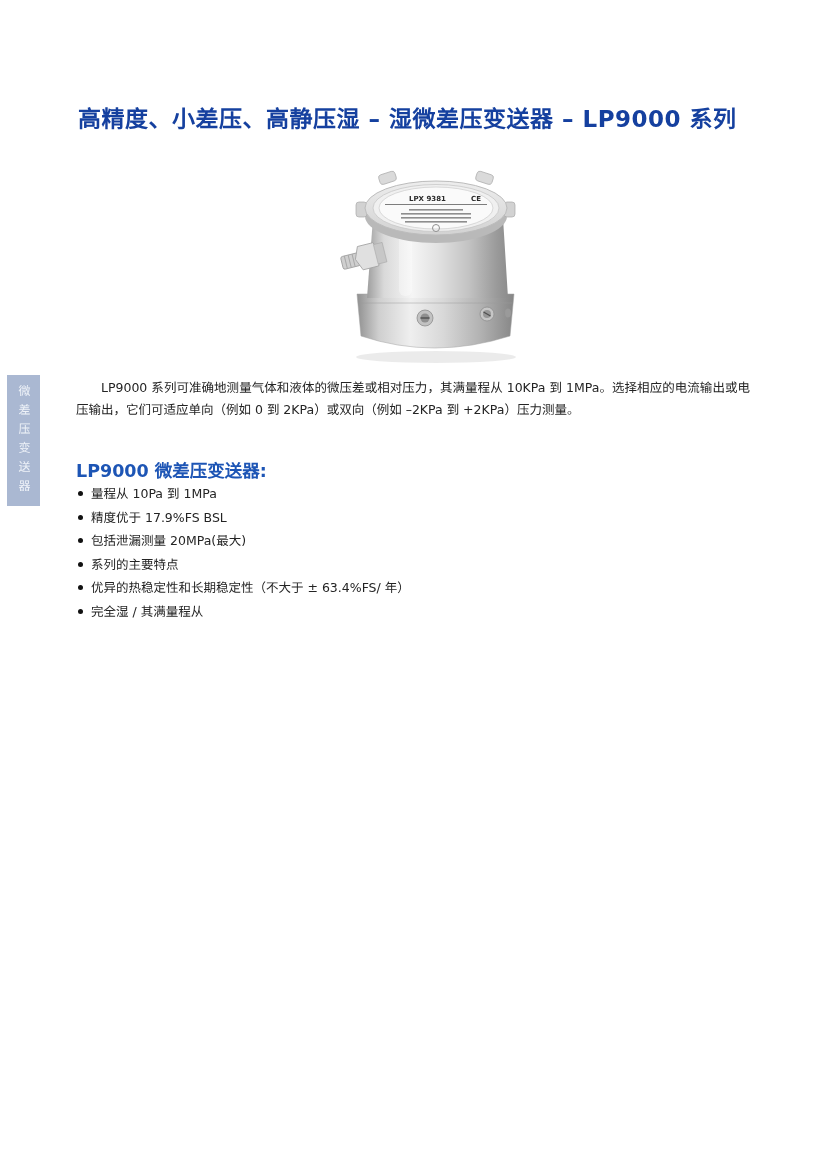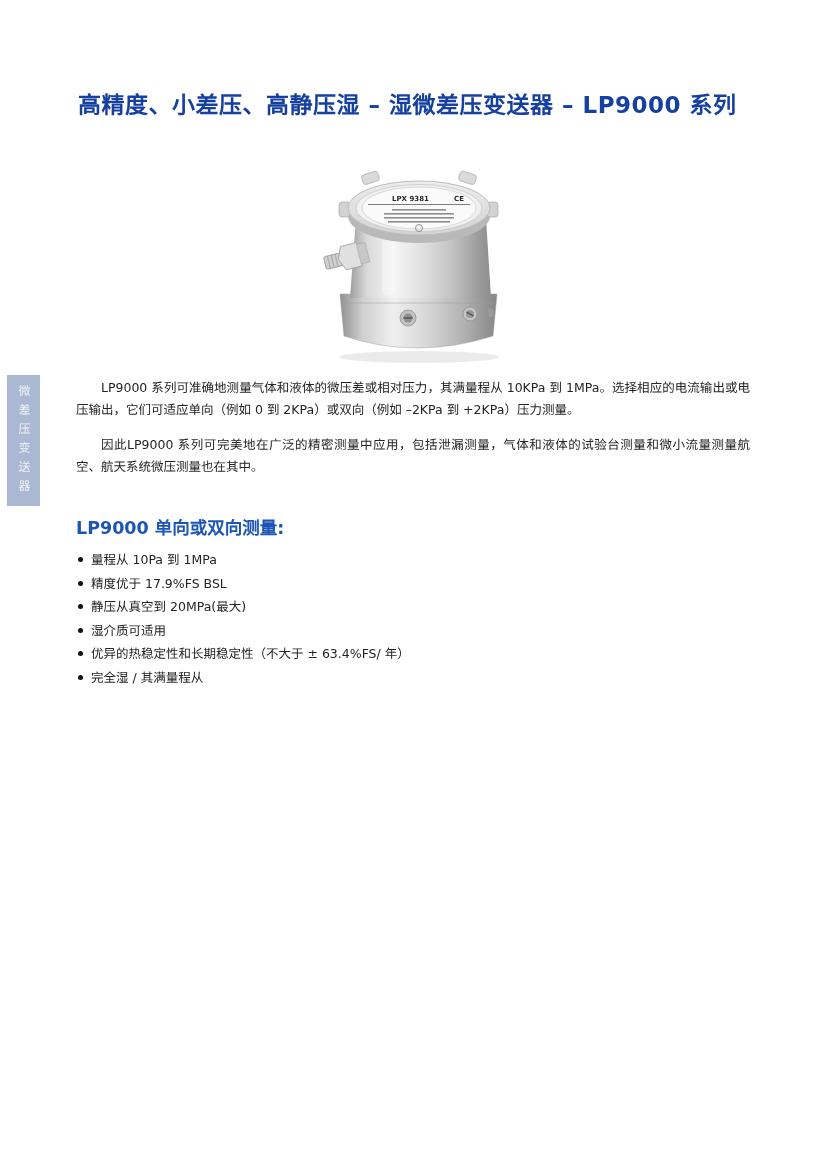--- a/index.html
+++ b/index.html
@@ -28,32 +28,32 @@
     writing-mode: vertical-rl;
     text-orientation: upright;
     font-size: 12px;
     letter-spacing: 7px;
     color: #eef2f8;
   }
   
   h1.doc-title {
     position: absolute;
     left: 78px;
-    top: 90px;
+    top: 104px;
     width: 690px;
     font-size: 23px;
     line-height: 30px;
     font-weight: bold;
     letter-spacing: 0.5px;
     color: #15409f;
   }
   
   figure.product {
     position: absolute;
-    left: 320px;
+    left: 337px;
     top: 166px;
     width: 185px;
     height: 198px;
   }
   
   .content {
     position: absolute;
     left: 76px;
     top: 377px;
     width: 674px;
@@ -68,21 +68,20 @@
   }
   h2.features-heading {
     margin-top: 40px;
     font-size: 17.5px;
     line-height: 22px;
     font-weight: bold;
     color: #1d55b5;
   }
   ul.features {
     list-style: none;
-    margin-top: 9px;
   }
   ul.features li {
     display: flex;
     align-items: center;
     font-size: 12.5px;
     line-height: 23.5px;
     color: #242424;
   }
   .bullet-dot {
     flex: 0 0 auto;
@@ -177,40 +176,39 @@
         <circle cx="150" cy="148" r="7" fill="#c6c6c6" stroke="#8e8e8e" stroke-width="0.8"></circle>
         <circle cx="150" cy="148" r="4" fill="#979797"></circle>
         <line x1="146.5" y1="146" x2="153.5" y2="150" stroke="#4f4f4f" stroke-width="1.3"></line>
       </g>
       <ellipse cx="171" cy="147" rx="3" ry="4.5" fill="#9a9a9a"></ellipse>
     </svg>
   </figure>
 
   <div class="content">
     <p>LP9000 系列可准确地测量气体和液体的微压差或相对压力，其满量程从 10KPa 到 1MPa。选择相应的电流输出或电压输出，它们可适应单向（例如 0 到 2KPa）或双向（例如 –2KPa 到 +2KPa）压力测量。</p>
-    <p>因此LP9000 系列可完美地在广泛的精密测量中应用，包括泄漏测量，气体和液体的试验台测量和微小流量测量航空、航天系统微压测量也在其中。</p>
-
-    <h2 class="features-heading">LP9000 单向或双向测量:</h2>
+
+    <h2 class="features-heading">LP9000 微差压变送器:</h2>
 
     <ul class="features">
       <li>
         <span class="bullet-dot"></span>
         <span>量程从 10Pa 到 1MPa</span>
       </li>
       <li>
         <span class="bullet-dot"></span>
         <span>精度优于 17.9%FS BSL</span>
       </li>
       <li>
         <span class="bullet-dot"></span>
-        <span>静压从真空到 20MPa(最大)</span>
-      </li>
-      <li>
-        <span class="bullet-dot"></span>
-        <span>湿介质可适用</span>
+        <span>包括泄漏测量 20MPa(最大)</span>
+      </li>
+      <li>
+        <span class="bullet-dot"></span>
+        <span>系列的主要特点</span>
       </li>
       <li>
         <span class="bullet-dot"></span>
         <span>优异的热稳定性和长期稳定性（不大于 ± 63.4%FS/ 年）</span>
       </li>
       <li>
         <span class="bullet-dot"></span>
         <span>完全湿 / 其满量程从</span>
       </li>
     </ul>

